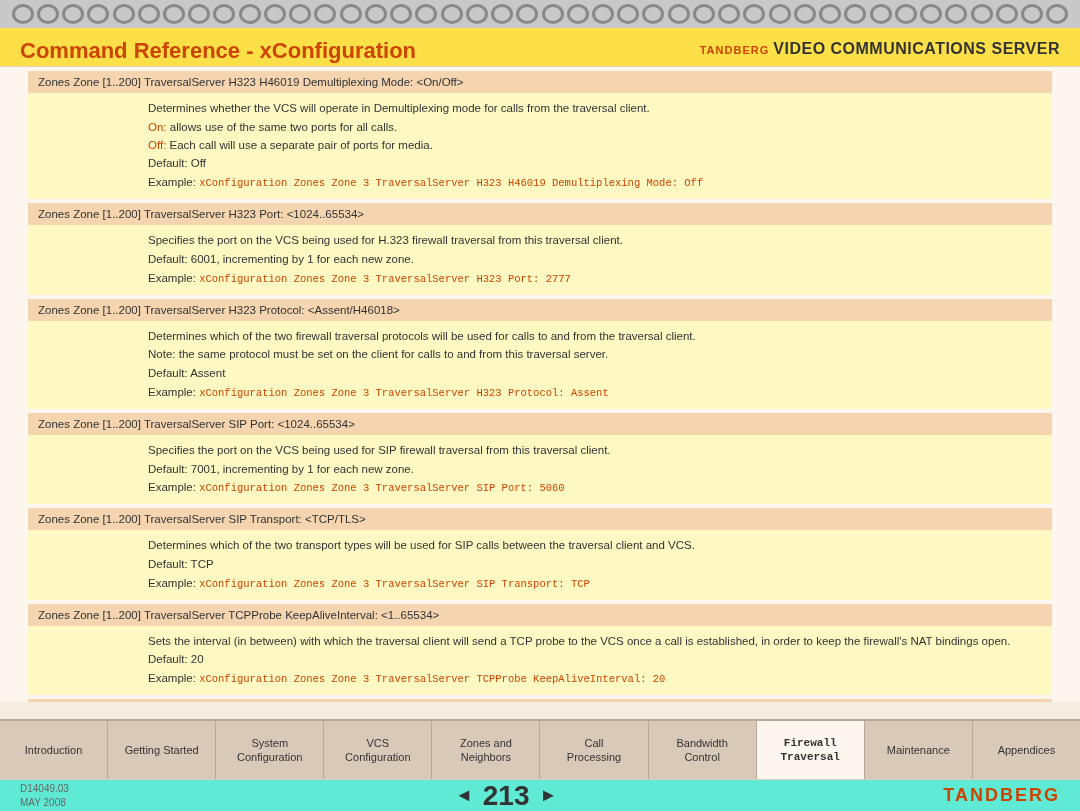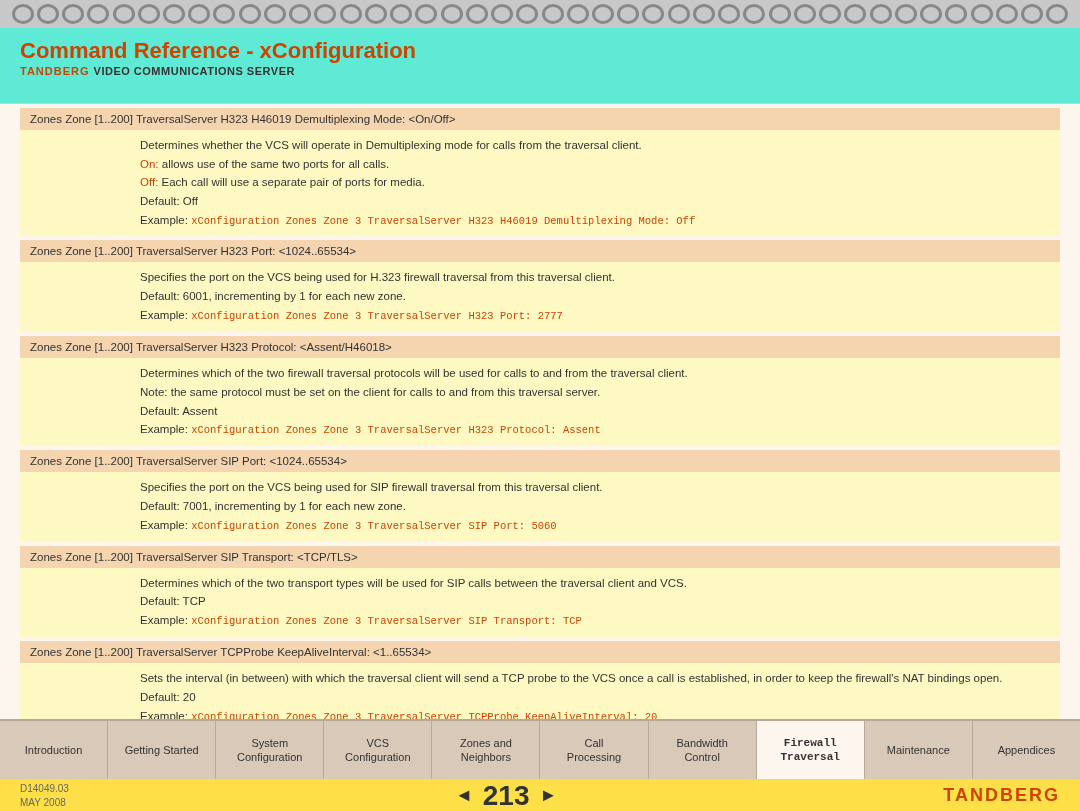--- a/index.html
+++ b/index.html
@@ -28,27 +28,26 @@
     .spiral-coil {
       width: 22px;
       height: 20px;
       border: 3px solid #888;
       border-radius: 50%;
       background: #c8c8c8;
     }
 
     
     .header {
-      background: #5eead4;
-      padding: 10px 20px 24px 20px;
+      background: #fde047;
+      padding: 10px 20px 2px 20px;
       border-bottom: 1px solid #e0d0c0;
       display: flex;
       justify-content: space-between;
       align-items: flex-start;
-      flex-direction: column;
     }
     .header-title {
       color: #cc4400;
       font-size: 22px;
       font-weight: bold;
     }
     .header-brand {
       text-align: right;
       font-size: 10px;
       color: #666;
@@ -56,29 +55,29 @@
     }
     .header-brand .brand-name {
       color: #cc4400;
       font-weight: bold;
       font-size: 11px;
       letter-spacing: 1px;
       text-transform: uppercase;
     }
     .header-brand .brand-product {
       color: #333;
-      font-size: 11px;
+      font-size: 16px;
       text-transform: uppercase;
       letter-spacing: 0.5px;
     }
 
     
     .content {
       background: #fdf6ee;
-      padding: 0 20px;
+      padding: 0 28px;
       overflow-y: auto;
       height: calc(811px - 28px - 56px - 60px - 32px);
     }
 
     
     .entry {
       margin-bottom: 0;
     }
     .entry-header {
       background: #f5d5b0;
@@ -136,21 +135,21 @@
       font-family: Liberation Mono, monospace;
     }
 
     
     .footer {
       position: absolute;
       bottom: 0;
       left: 0;
       right: 0;
       height: 32px;
-      background: #fde047;
+      background: #5eead4;
       display: flex;
       justify-content: space-between;
       align-items: center;
       padding: 0 20px;
       border-top: 1px solid #e0d0c0;
     }
     .footer-left {
       font-size: 10px;
       color: #666;
       line-height: 1.4;

